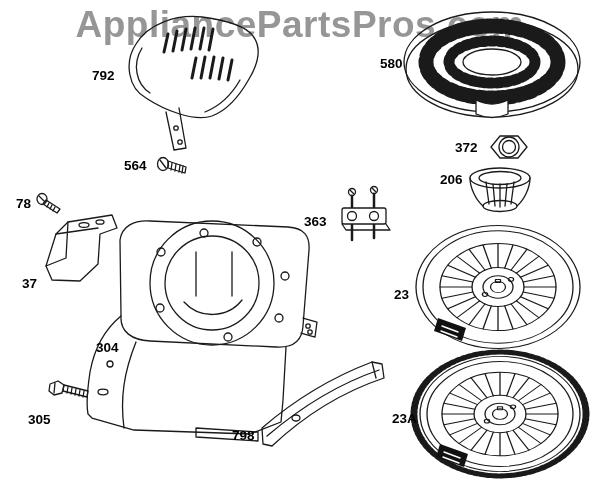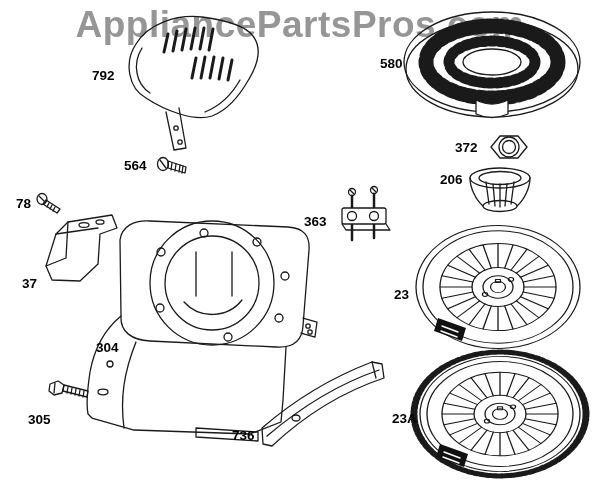--- a/index.html
+++ b/index.html
@@ -165,21 +165,21 @@
       <path d="M444,452 L460,458 M443,457 L459,463" stroke="#fff" stroke-width="1.4"></path>
     </g>
   </svg>
 
   <div class="part-label" style="left:92px;top:68px;">792</div>
   <div class="part-label" style="left:124px;top:158px;">564</div>
   <div class="part-label" style="left:16px;top:196px;">78</div>
   <div class="part-label" style="left:22px;top:270px;margin-top:6px;">37</div>
   <div class="part-label" style="left:60px;top:340px;margin-left:36px;">304</div>
   <div class="part-label" style="left:28px;top:386px;margin-top:26px;">305</div>
-  <div class="part-label" style="left:232px;top:428px;">736</div>
+  <div class="part-label" style="left:232px;top:428px;">798</div>
   <div class="part-label" style="left:304px;top:214px;">363</div>
   <div class="part-label" style="left:380px;top:56px;">580</div>
   <div class="part-label" style="left:455px;top:140px;">372</div>
   <div class="part-label" style="left:440px;top:172px;">206</div>
   <div class="part-label" style="left:394px;top:287px;">23</div>
   <div class="part-label" style="left:392px;top:411px;">23A</div>
 
 </div>
 
 </body></html>

